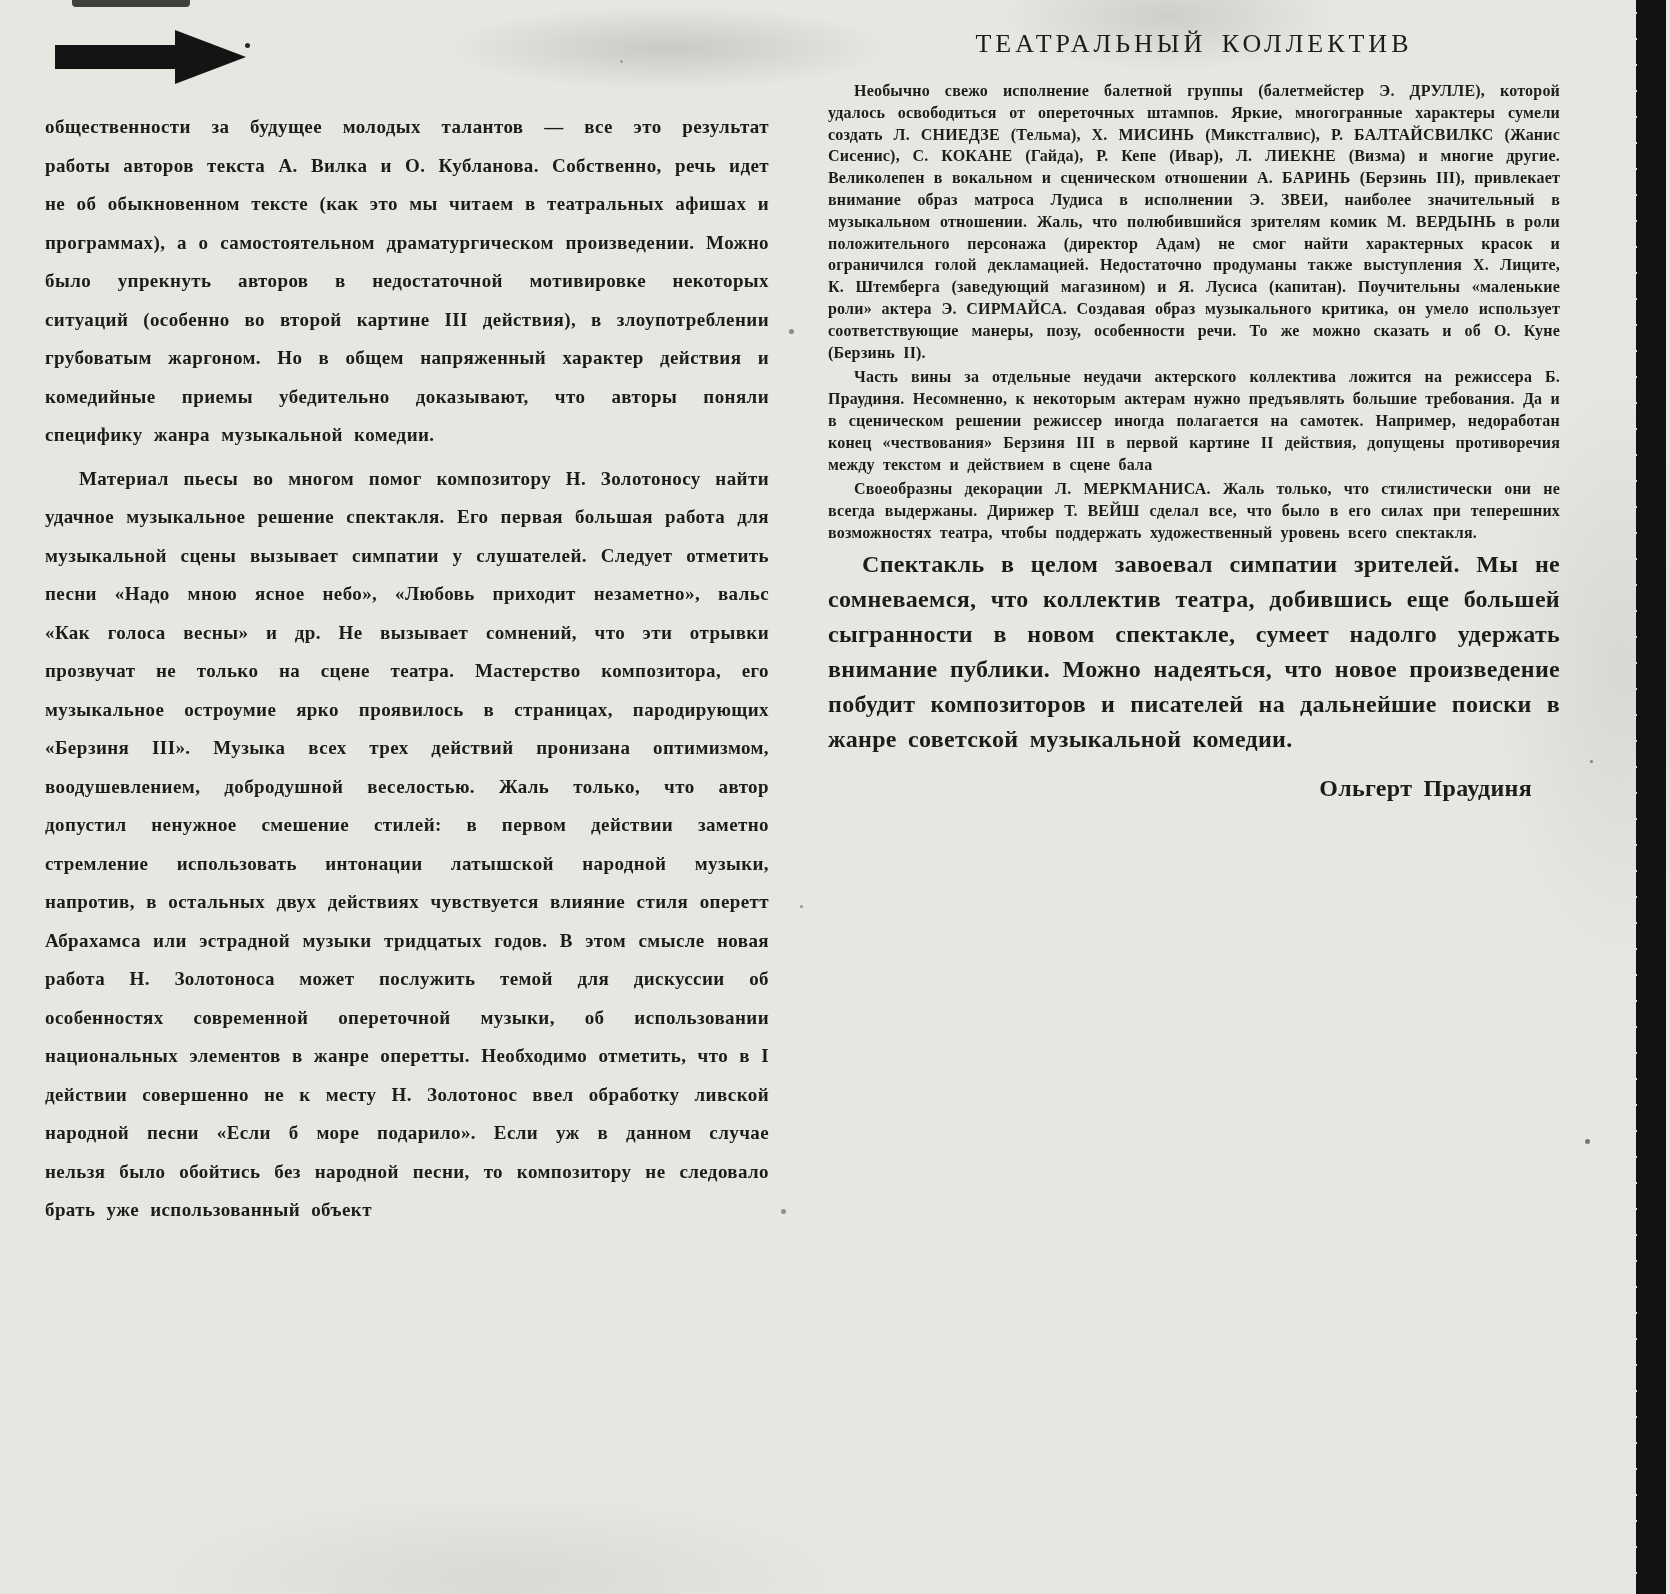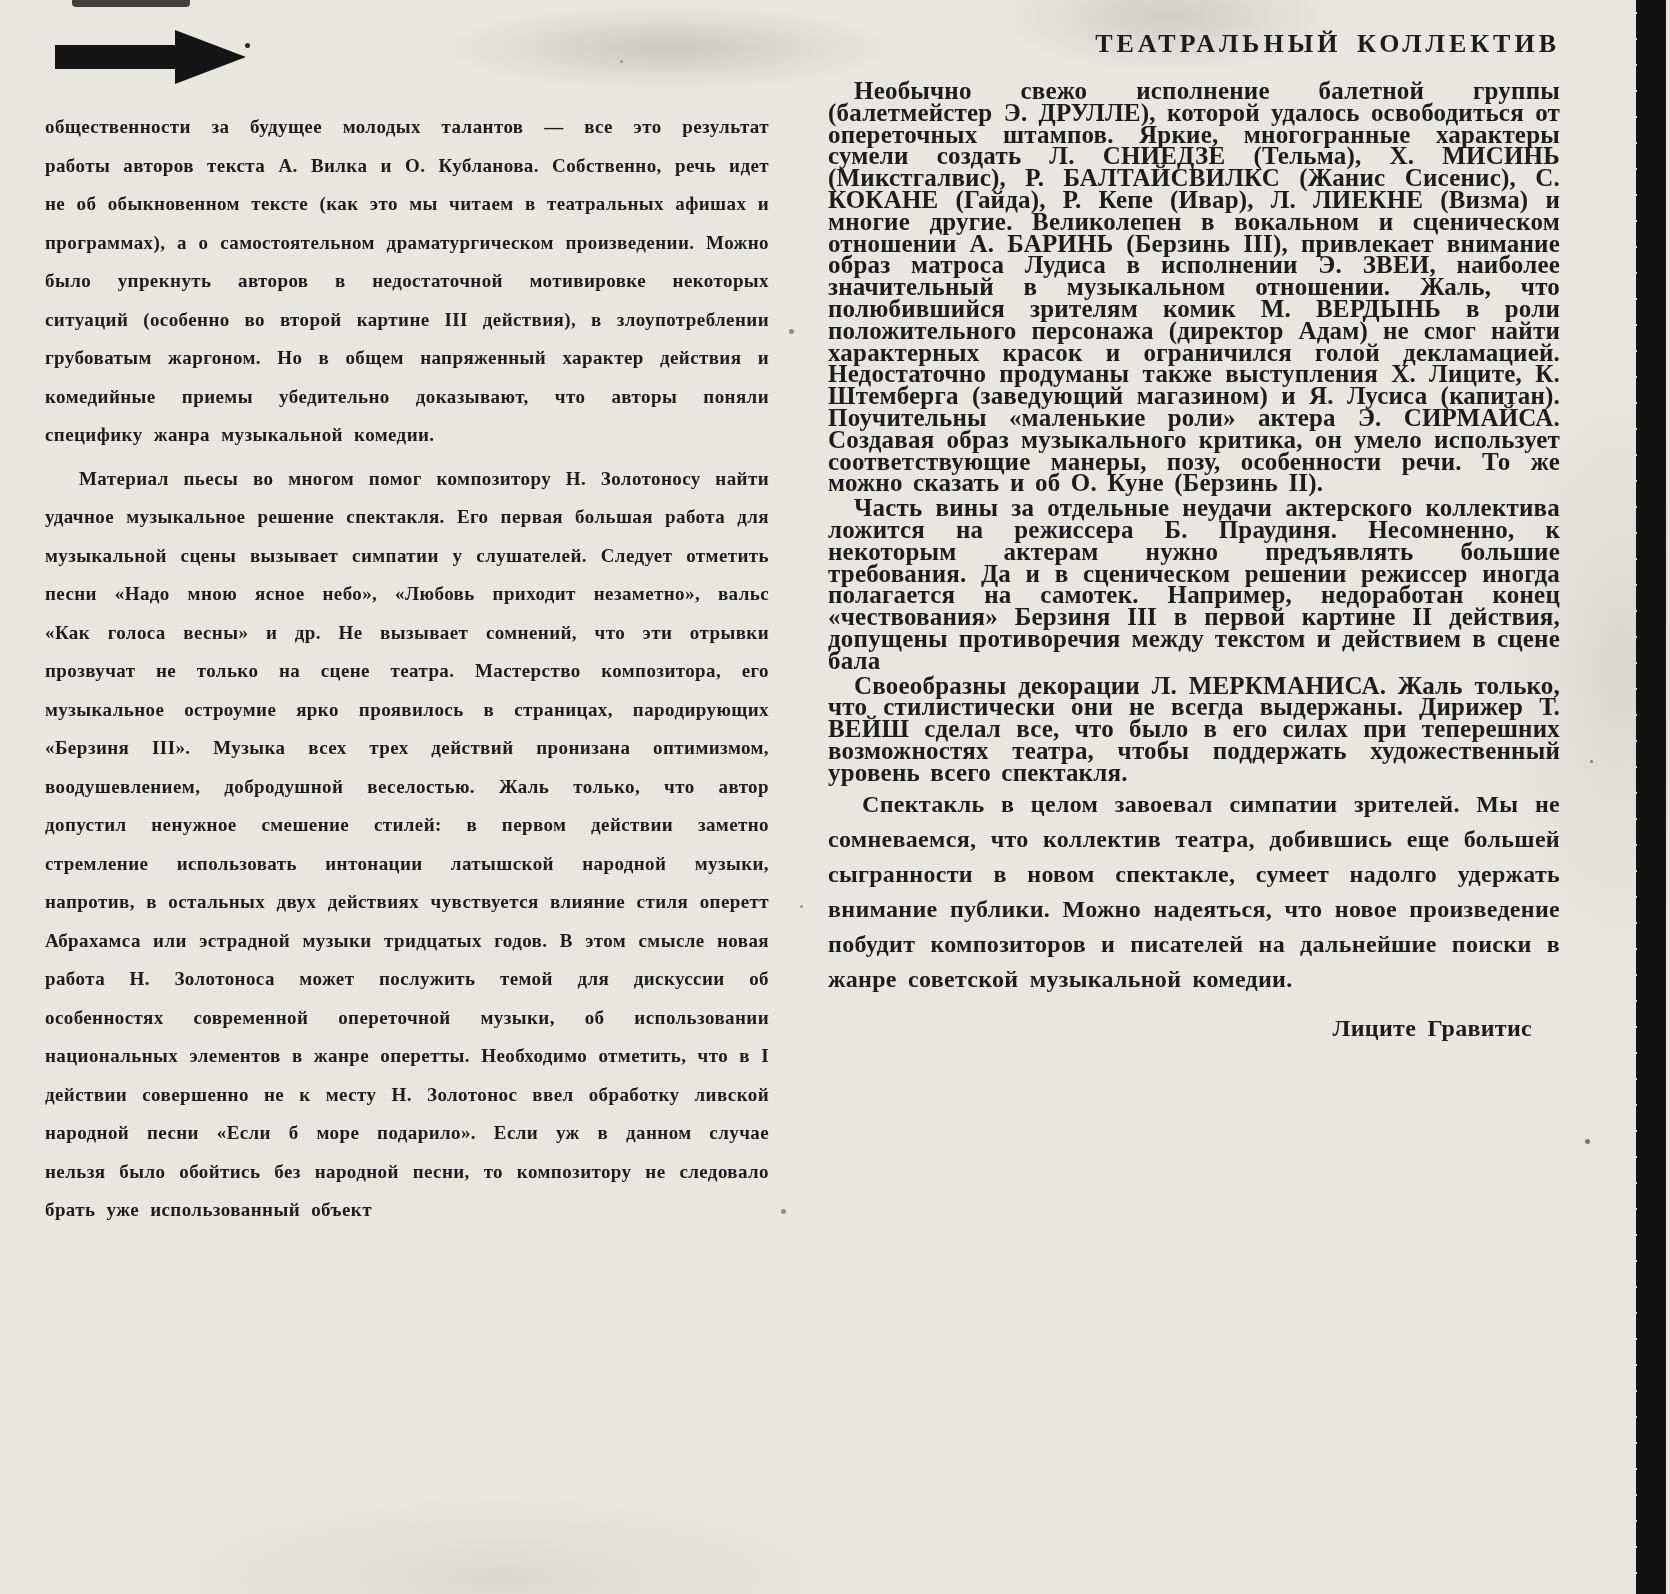--- a/index.html
+++ b/index.html
@@ -92,28 +92,28 @@
     letter-spacing: 0.3px;
     word-spacing: 5px;
   }
   p {
     margin: 0 0 5px 0;
   }
   .p-indent { text-indent: 34px; }
   .p-flow  { text-indent: 0; }
   .section-heading {
     margin: 14px 0 12px 0;
-    text-align: right;
+    text-align: center;
     font-size: 26px;
-    font-weight: 700;
+    font-weight: 400;
     letter-spacing: 4px;
     text-indent: 0;
   }
   .small-block {
-    font-size: 25px;
+    font-size: 16px;
     line-height: 21.8px;
     letter-spacing: 0.2px;
     word-spacing: 4px;
     margin-top: 19px;
   }
   .small-block p { margin: 0 0 3px 0; }
   .small-block .p-indent { text-indent: 26px; }
   .bottom-block { margin-top: 2px; }
   .signature {
     margin-top: 14px;
@@ -150,16 +150,16 @@
     <div class="small-block">
       <p class="p-indent">Необычно свежо исполнение балетной группы (балетмейстер Э. ДРУЛЛЕ), которой удалось освободиться от опереточных штампов. Яркие, многогранные характеры сумели создать Л. СНИЕДЗЕ (Тельма), Х. МИСИНЬ (Микстгалвис), Р. БАЛТАЙСВИЛКС (Жанис Сисенис), С. КОКАНЕ (Гайда), Р. Кепе (Ивар), Л. ЛИЕКНЕ (Визма) и многие другие. Великолепен в вокальном и сценическом отношении А. БАРИНЬ (Берзинь III), привлекает внимание образ матроса Лудиса в исполнении Э. ЗВЕИ, наиболее значительный в музыкальном отношении. Жаль, что полюбившийся зрителям комик М. ВЕРДЫНЬ в роли положительного персонажа (директор Адам) не смог найти характерных красок и ограничился голой декламацией. Недостаточно продуманы также выступления Х. Лиците, К. Штемберга (заведующий магазином) и Я. Лусиса (капитан). Поучительны «маленькие роли» актера Э. СИРМАЙСА. Создавая образ музыкального критика, он умело использует соответствующие манеры, позу, особенности речи. То же можно сказать и об О. Куне (Берзинь II).</p>
       <p class="p-indent">Часть вины за отдельные неудачи актерского коллектива ложится на режиссера Б. Праудиня. Несомненно, к некоторым актерам нужно предъявлять большие требования. Да и в сценическом решении режиссер иногда полагается на самотек. Например, недоработан конец «чествования» Берзиня III в первой картине II действия, допущены противоречия между текстом и действием в сцене бала</p>
       <p class="p-indent">Своеобразны декорации Л. МЕРКМАНИСА. Жаль только, что стилистически они не всегда выдержаны. Дирижер Т. ВЕЙШ сделал все, что было в его силах при теперешних возможностях театра, чтобы поддержать художественный уровень всего спектакля.</p>
     </div>
 
     <div class="bottom-block">
       <p class="p-indent">Спектакль в целом завоевал симпатии зрителей. Мы не сомневаемся, что коллектив театра, добившись еще большей сыгранности в новом спектакле, сумеет надолго удержать внимание публики. Можно надеяться, что новое произведение побудит композиторов и писателей на дальнейшие поиски в жанре советской музыкальной комедии.</p>
     </div>
 
-    <div class="signature">Лиците Гравитис</div>
+    <div class="signature">Ольгерт Праудиня</div>
   </div>
 
 </div>
 
 </body></html>

